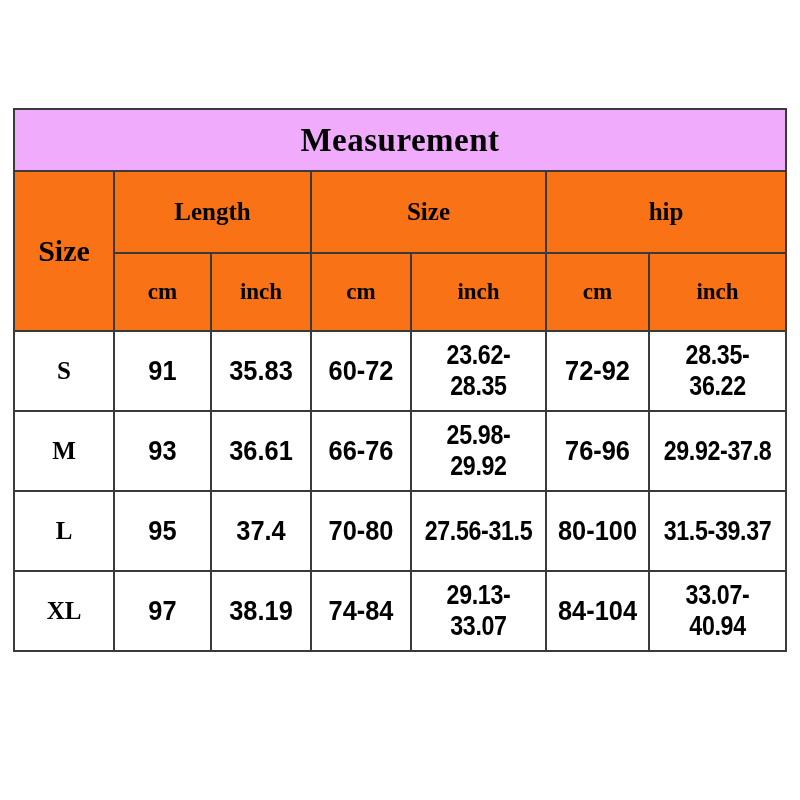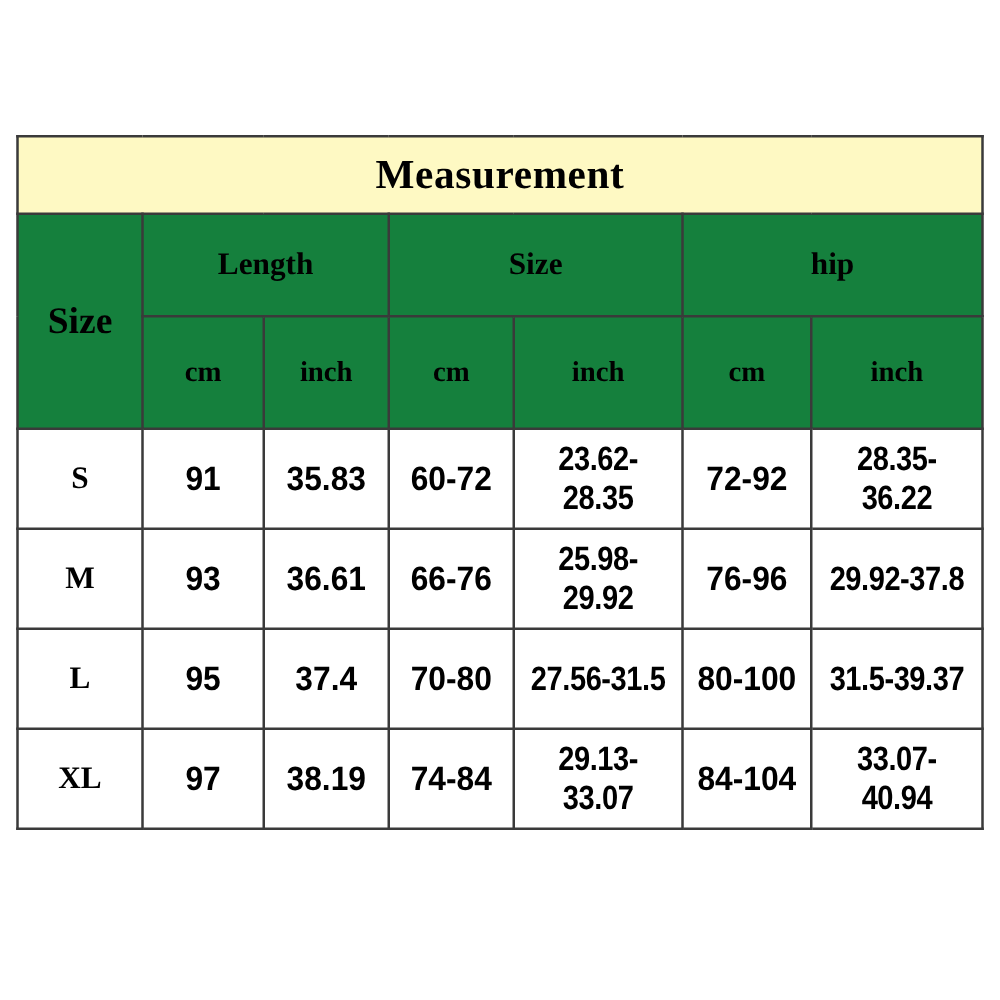--- a/index.html
+++ b/index.html
@@ -35,41 +35,41 @@
   table.measurement-table th {
     border: 2px solid #3a3a3a;
     text-align: center;
     vertical-align: middle;
     padding: 0;
     color: #000000;
   }
 
   
   .title-cell {
-    background: #fef9c3;
+    background: #f0abfc;
     height: 60px;
     font-family: "Liberation Serif", serif;
     font-weight: bold;
     font-size: 33px;
     letter-spacing: 0.5px;
   }
 
   
   .hdr {
-    background: #15803d;
+    background: #f97316;
     font-family: "Liberation Serif", serif;
     font-weight: bold;
     font-size: 25px;
   }
   .hdr-size { font-size: 30px; }
   .hdr-group { font-size: 25px; }
   .hdr-unit  { font-size: 23px; }
 
   .row-group-h { height: 82px; }
-  .row-unit-h  { height: 90px; }
+  .row-unit-h  { height: 78px; }
 
   
   .data-row { height: 80px; }
 
   .cell-size {
     font-family: "Liberation Serif", serif;
     font-weight: bold;
     font-size: 25px;
   }
   .cell-num {

